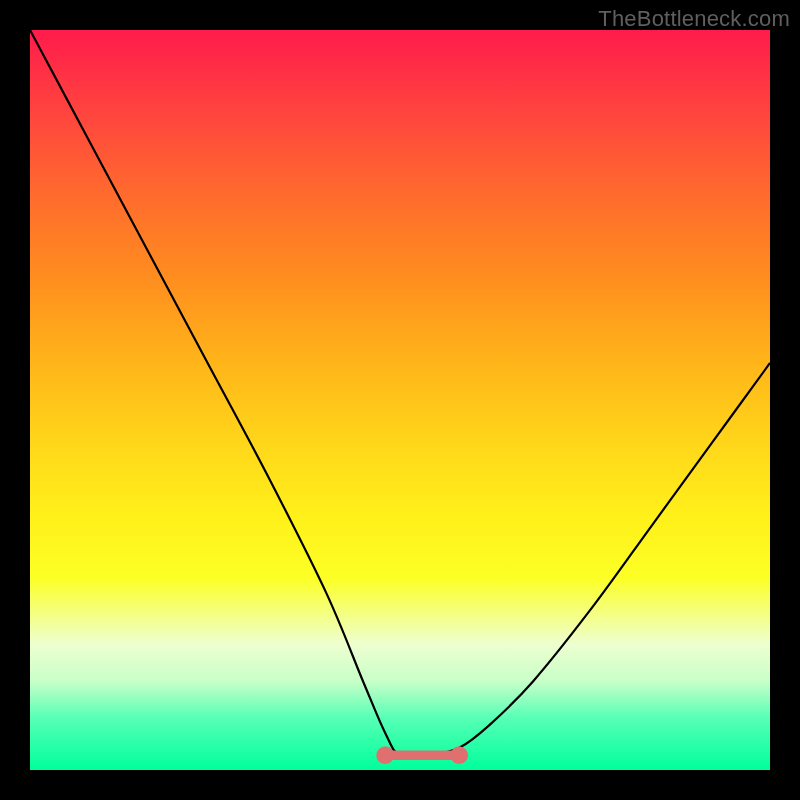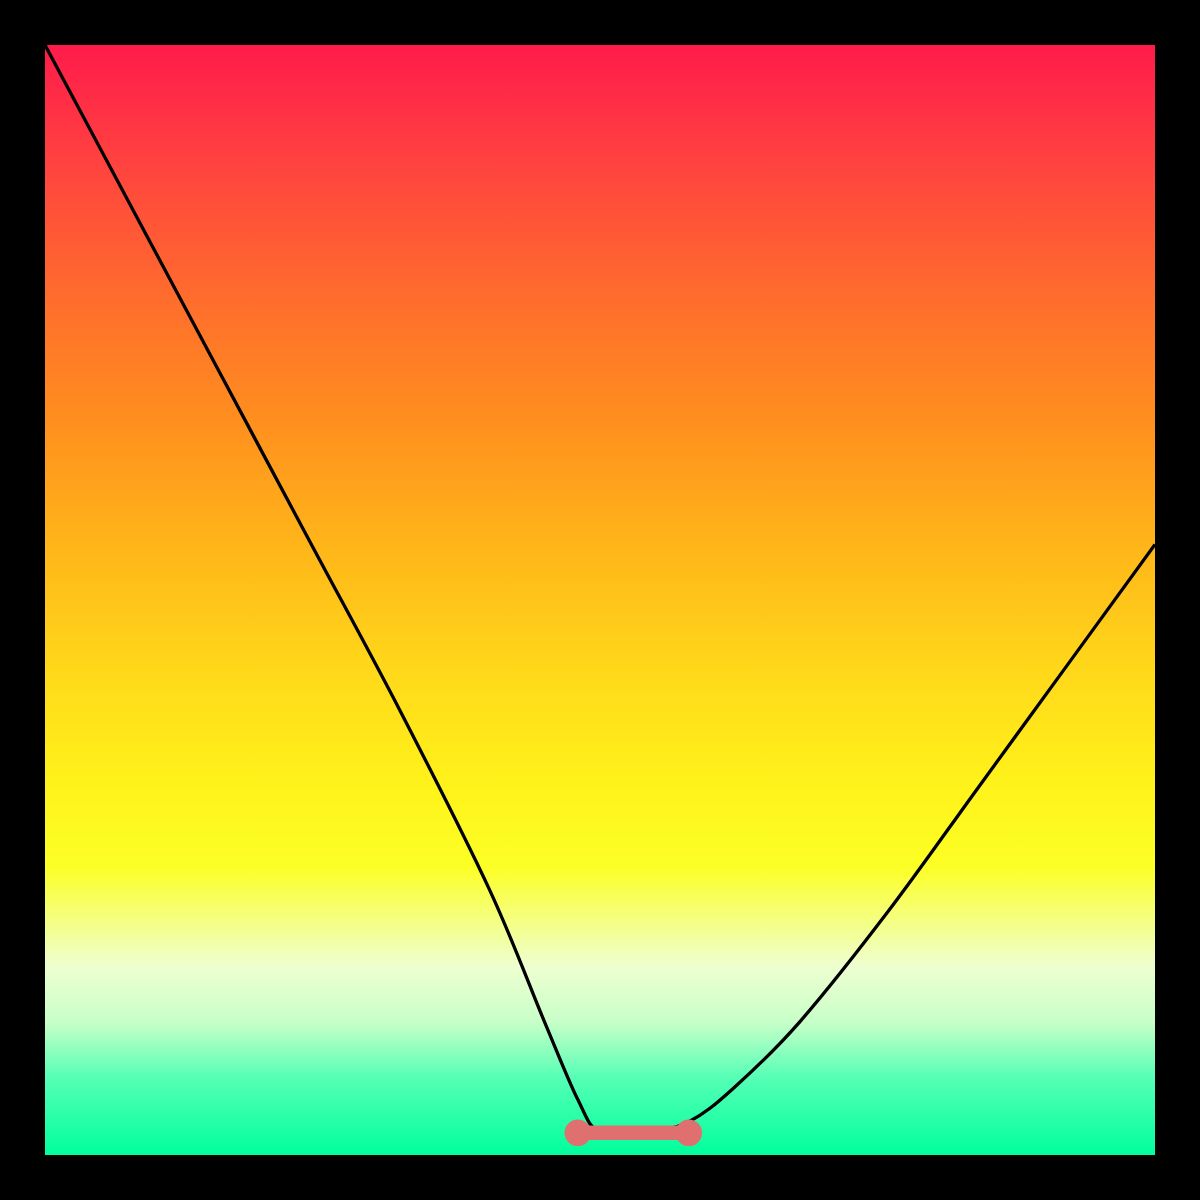--- a/index.html
+++ b/index.html
@@ -61,13 +61,14 @@
 
 <div class="frame">
   <div class="plot">
     <svg class="curve" viewBox="0 0 740 740">
       <path d="M 0 0 C 9.866666666666667 18.5, 39.46666666666667 74, 59.2 111 C 78.93333333333334 148, 98.66666666666667 185, 118.4 222 C 138.13333333333333 259, 157.86666666666667 295.99999999999994, 177.6 332.99999999999994 C 197.33333333333331 369.99999999999994, 217.06666666666666 405.76666666666665, 236.8 444 C 256.53333333333336 482.23333333333335, 279.9666666666667 527.8666666666667, 296 562.4 C 312.0333333333333 596.9333333333333, 323.1333333333333 627.7666666666667, 333 651.2 C 342.8666666666667 674.6333333333334, 349.0333333333333 690.6666666666666, 355.2 703 C 361.3666666666667 715.3333333333334, 362.6 721.5, 370 725.2 C 377.4 728.9000000000001, 389.73333333333335 726.4333333333334, 399.6 725.2 C 409.4666666666667 723.9666666666667, 419.3333333333333 722.7333333333333, 429.2 717.8 C 439.06666666666666 712.8666666666666, 446.4666666666667 706.7, 458.8 695.6 C 471.1333333333333 684.5, 485.9333333333334 670.9333333333334, 503.20000000000005 651.2 C 520.4666666666667 631.4666666666667, 542.6666666666666 603.1, 562.4 577.2 C 582.1333333333333 551.3000000000001, 601.8666666666667 522.9333333333333, 621.6 495.79999999999995 C 641.3333333333334 468.66666666666663, 661.0666666666667 441.5333333333333, 680.8000000000001 414.4 C 700.5333333333334 387.26666666666665, 730.1333333333333 346.5666666666666, 740 332.99999999999994" fill="none" stroke="#000000" stroke-width="2.2"></path>
       <line x1="355.2" y1="725.2" x2="429.2" y2="725.2" stroke="#e07070" stroke-width="9.620000000000001" stroke-linecap="round"></line>
       <circle cx="355.2" cy="725.2" r="8.88" fill="#e07070"></circle>
       <circle cx="429.2" cy="725.2" r="8.88" fill="#e07070"></circle>
     </svg>
   </div>
+  <div class="watermark">TheBottleneck.com</div>
 </div>
 
 </body></html>

